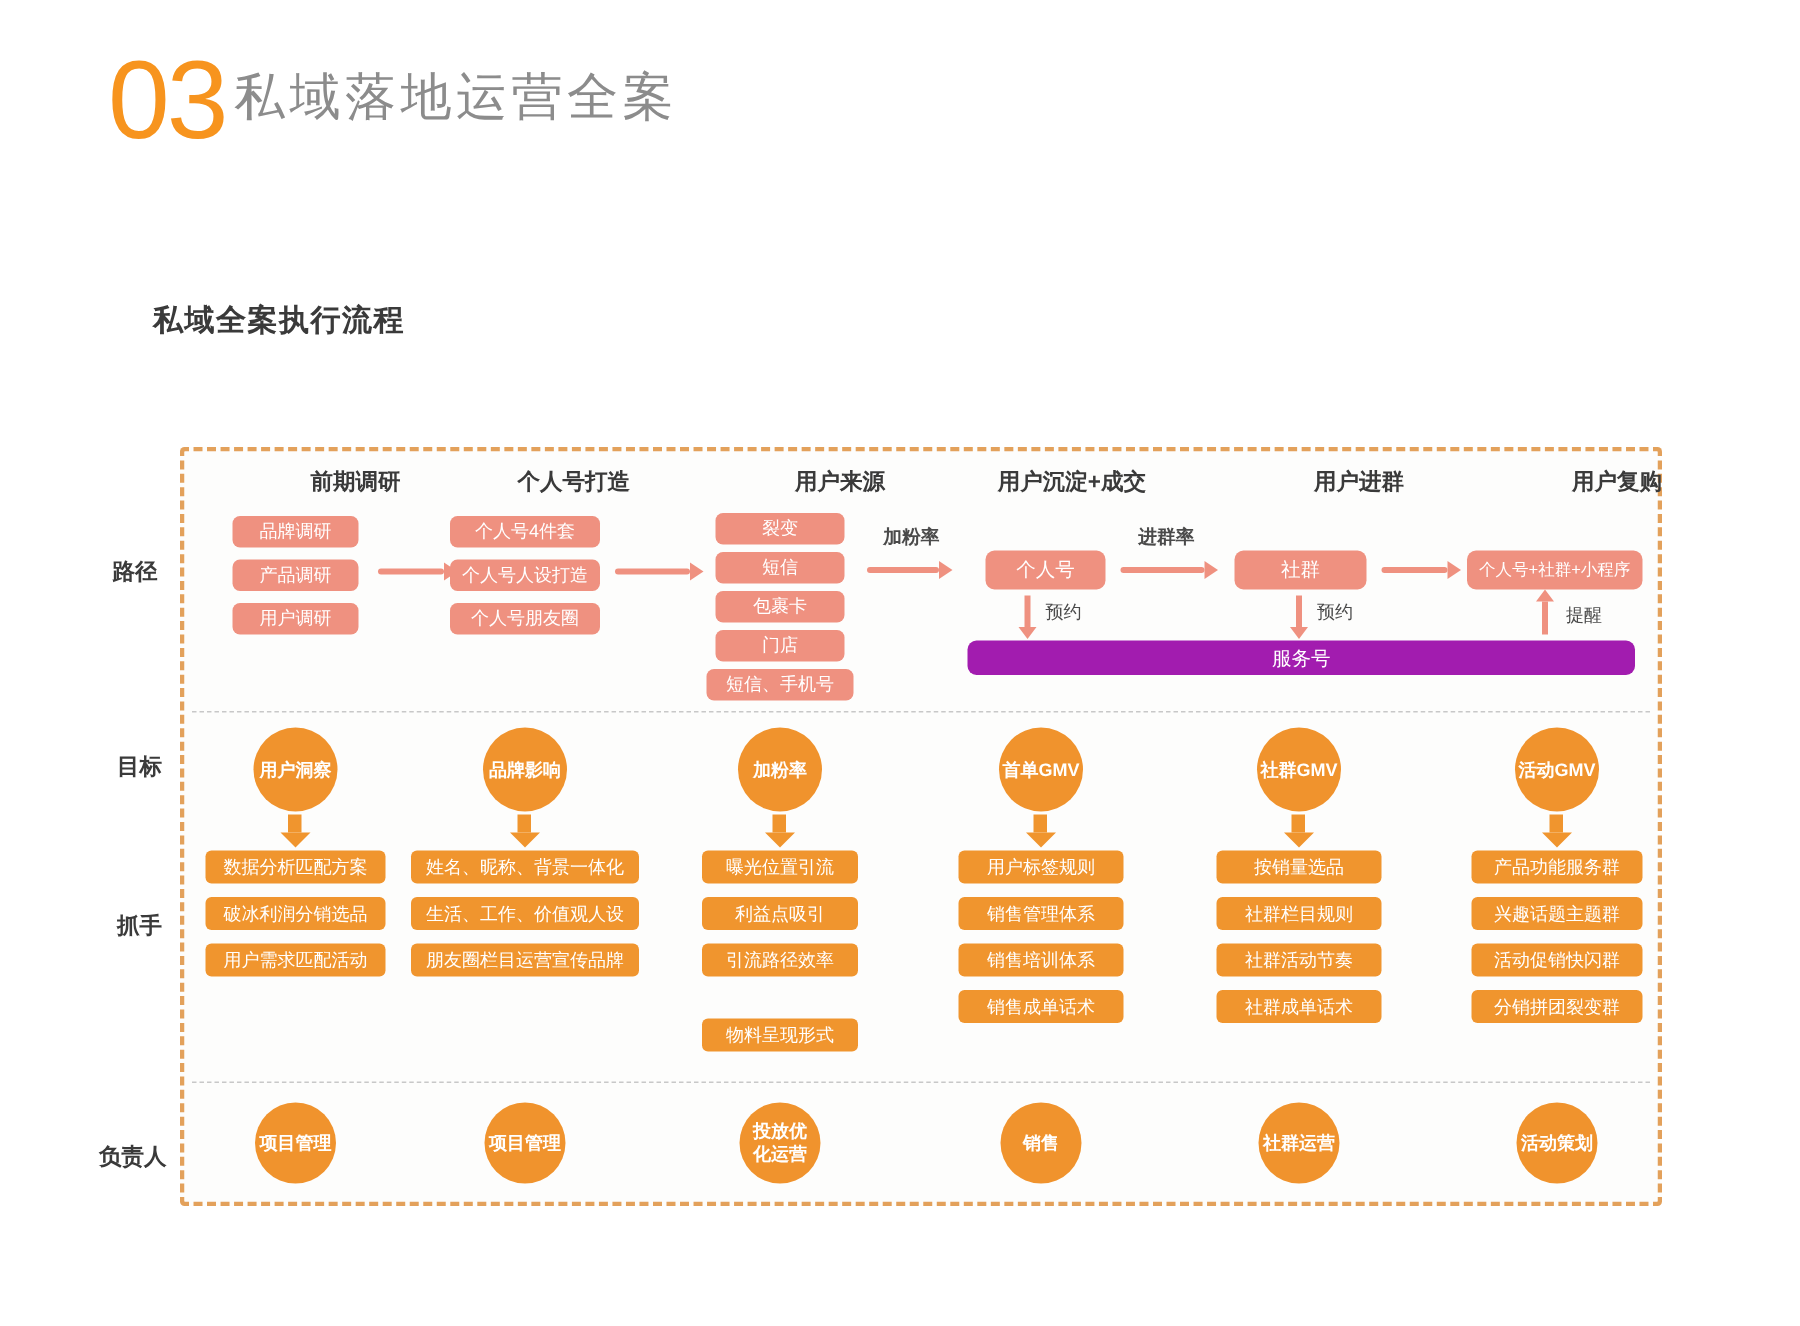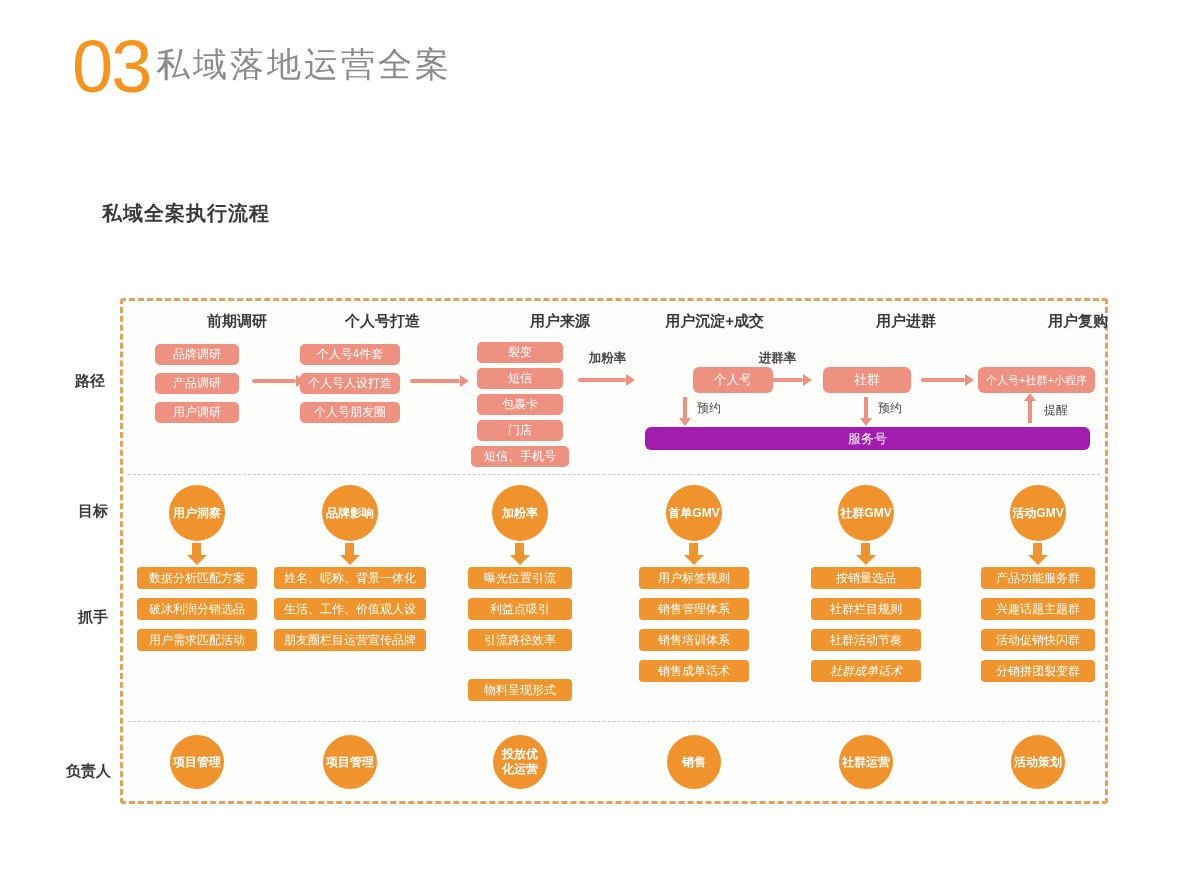--- a/index.html
+++ b/index.html
@@ -90,21 +90,21 @@
 
   <div class="pbox" style="left:477px; top:342px; width:86px;">裂变</div>
   <div class="pbox" style="left:477px; top:368px; width:86px;">短信</div>
   <div class="pbox" style="left:477px; top:394px; width:86px;">包裹卡</div>
   <div class="pbox" style="left:477px; top:420px; width:86px;">门店</div>
   <div class="pbox" style="left:471px; top:446px; width:98px;">短信、手机号</div>
 
   <div class="alabel" style="left:575px; top:350px; width:65px; text-align:center;">加粉率</div>
   <div class="arrow-r" style="left:578px; top:378px; width:48px;"></div>
 
-  <div class="node" style="left:657px; top:367px; width:80px;margin-left:36px;">个人号</div>
+  <div class="node" style="left:657px; top:367px; width:80px;">个人号</div>
   <div class="arrow-d" style="left:683px; top:397px; height:21px;"></div>
   <div class="slabel" style="left:697px; top:400px;">预约</div>
 
   <div class="alabel" style="left:745px; top:350px; width:65px; text-align:center;">进群率</div>
   <div class="arrow-r" style="left:747px; top:378px; width:56px;"></div>
 
   <div class="node" style="left:823px; top:367px; width:88px;">社群</div>
   <div class="arrow-d" style="left:864px; top:397px; height:21px;"></div>
   <div class="slabel" style="left:878px; top:400px;">预约</div>
 
@@ -144,21 +144,21 @@
   <div class="gbox" style="left:468px; top:660px; width:104px;margin-top:19px;">物料呈现形式</div>
 
   <div class="gbox" style="left:639px; top:567px; width:110px;">用户标签规则</div>
   <div class="gbox" style="left:639px; top:598px; width:110px;">销售管理体系</div>
   <div class="gbox" style="left:639px; top:629px; width:110px;">销售培训体系</div>
   <div class="gbox" style="left:639px; top:660px; width:110px;">销售成单话术</div>
 
   <div class="gbox" style="left:811px; top:567px; width:110px;">按销量选品</div>
   <div class="gbox" style="left:811px; top:598px; width:110px;">社群栏目规则</div>
   <div class="gbox" style="left:811px; top:629px; width:110px;">社群活动节奏</div>
-  <div class="gbox" style="left:811px; top:660px; width:110px;font-style:italic;">社群成单话术</div>
+  <div class="gbox" style="left:811px; top:660px; width:110px;">社群成单话术</div>
 
   <div class="gbox" style="left:981px; top:567px; width:114px;">产品功能服务群</div>
   <div class="gbox" style="left:981px; top:598px; width:114px;">兴趣话题主题群</div>
   <div class="gbox" style="left:981px; top:629px; width:114px;">活动促销快闪群</div>
   <div class="gbox" style="left:981px; top:660px; width:114px;">分销拼团裂变群</div>
 
   <div class="circle" style="left:170px; top:735px; width:54px; height:54px;">项目管理</div>
   <div class="circle" style="left:323px; top:735px; width:54px; height:54px;">项目管理</div>
   <div class="circle" style="left:493px; top:735px; width:54px; height:54px;">
       <span style="display:block; width:42px;">投放优化运营</span>

